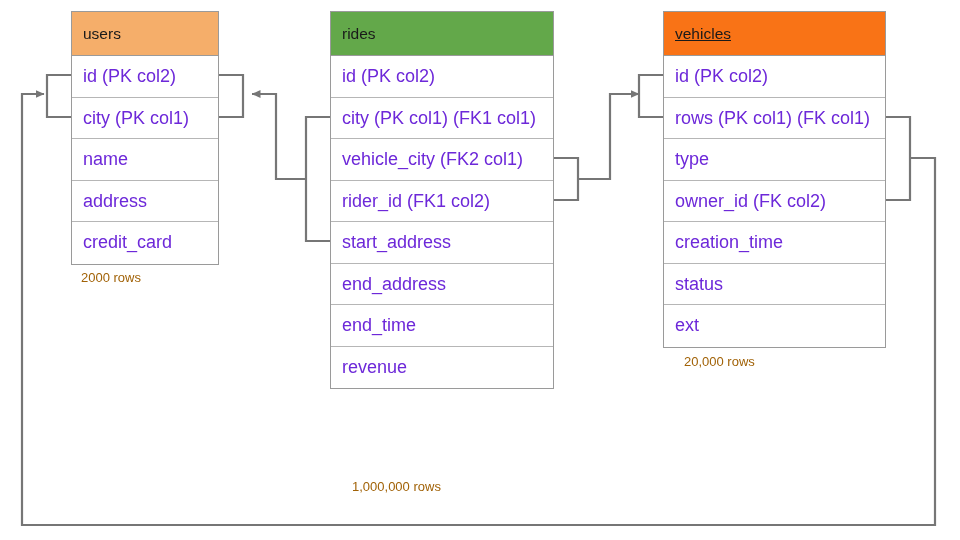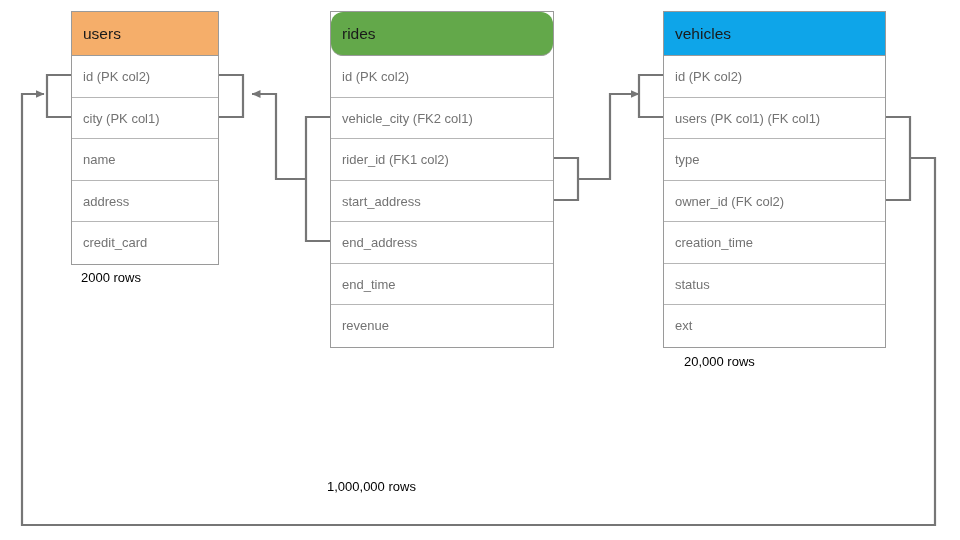--- a/index.html
+++ b/index.html
@@ -39,33 +39,33 @@
     color: #1a1a1a;
     border-bottom: 1px solid #9a9a9a;
     white-space: nowrap;
     overflow: hidden;
   }
   .tbl-row {
     box-sizing: border-box;
     height: 41.5px;
     line-height: 41.5px;
     padding: 0 11px;
-    font-size: 13px;
-    color: #737373;
+    font-size: 18px;
+    color: #6d28d9;
     border-bottom: 1px solid #b6b6b6;
     white-space: nowrap;
     overflow: hidden;
   }
   .tbl-row.last {
     border-bottom: none;
   }
   .rowcount {
     position: absolute;
     font-size: 13px;
-    color: #000000;
+    color: #a16207;
     white-space: nowrap;
   }
 </style>
 </head>
 <body>
 
 <div id="canvas">
 
   <svg id="wires" viewBox="0 0 960 540" xmlns="http://www.w3.org/2000/svg">
     <defs>
@@ -100,35 +100,36 @@
     <div class="tbl-header" style="background:#f5ae6a;">users</div>
     <div class="tbl-row">id (PK col2)</div>
     <div class="tbl-row">city (PK col1)</div>
     <div class="tbl-row">name</div>
     <div class="tbl-row">address</div>
     <div class="tbl-row last">credit_card</div>
   </div>
   <div class="rowcount" style="left:81px; top:270px;">2000 rows</div>
 
   <div class="table-box" style="left:330px; top:11px; width:224px;">
-    <div class="tbl-header" style="background:#63a84a;border-radius:12px;">rides</div>
+    <div class="tbl-header" style="background:#63a84a;">rides</div>
     <div class="tbl-row">id (PK col2)</div>
+    <div class="tbl-row">city (PK col1) (FK1 col1)</div>
     <div class="tbl-row">vehicle_city (FK2 col1)</div>
     <div class="tbl-row">rider_id (FK1 col2)</div>
     <div class="tbl-row">start_address</div>
     <div class="tbl-row">end_address</div>
     <div class="tbl-row">end_time</div>
     <div class="tbl-row last">revenue</div>
   </div>
-  <div class="rowcount" style="left:327px; top:479px;">1,000,000 rows</div>
+  <div class="rowcount" style="left:352px; top:479px;">1,000,000 rows</div>
 
   <div class="table-box" style="left:663px; top:11px; width:223px;">
-    <div class="tbl-header" style="background:#0ea5e9;">vehicles</div>
+    <div class="tbl-header" style="background:#f97316;text-decoration:underline;">vehicles</div>
     <div class="tbl-row">id (PK col2)</div>
-    <div class="tbl-row">users (PK col1) (FK col1)</div>
+    <div class="tbl-row">rows (PK col1) (FK col1)</div>
     <div class="tbl-row">type</div>
     <div class="tbl-row">owner_id (FK col2)</div>
     <div class="tbl-row">creation_time</div>
     <div class="tbl-row">status</div>
     <div class="tbl-row last">ext</div>
   </div>
   <div class="rowcount" style="left:672px; top:354px;margin-left:12px;">20,000 rows</div>
 
 </div>
 

